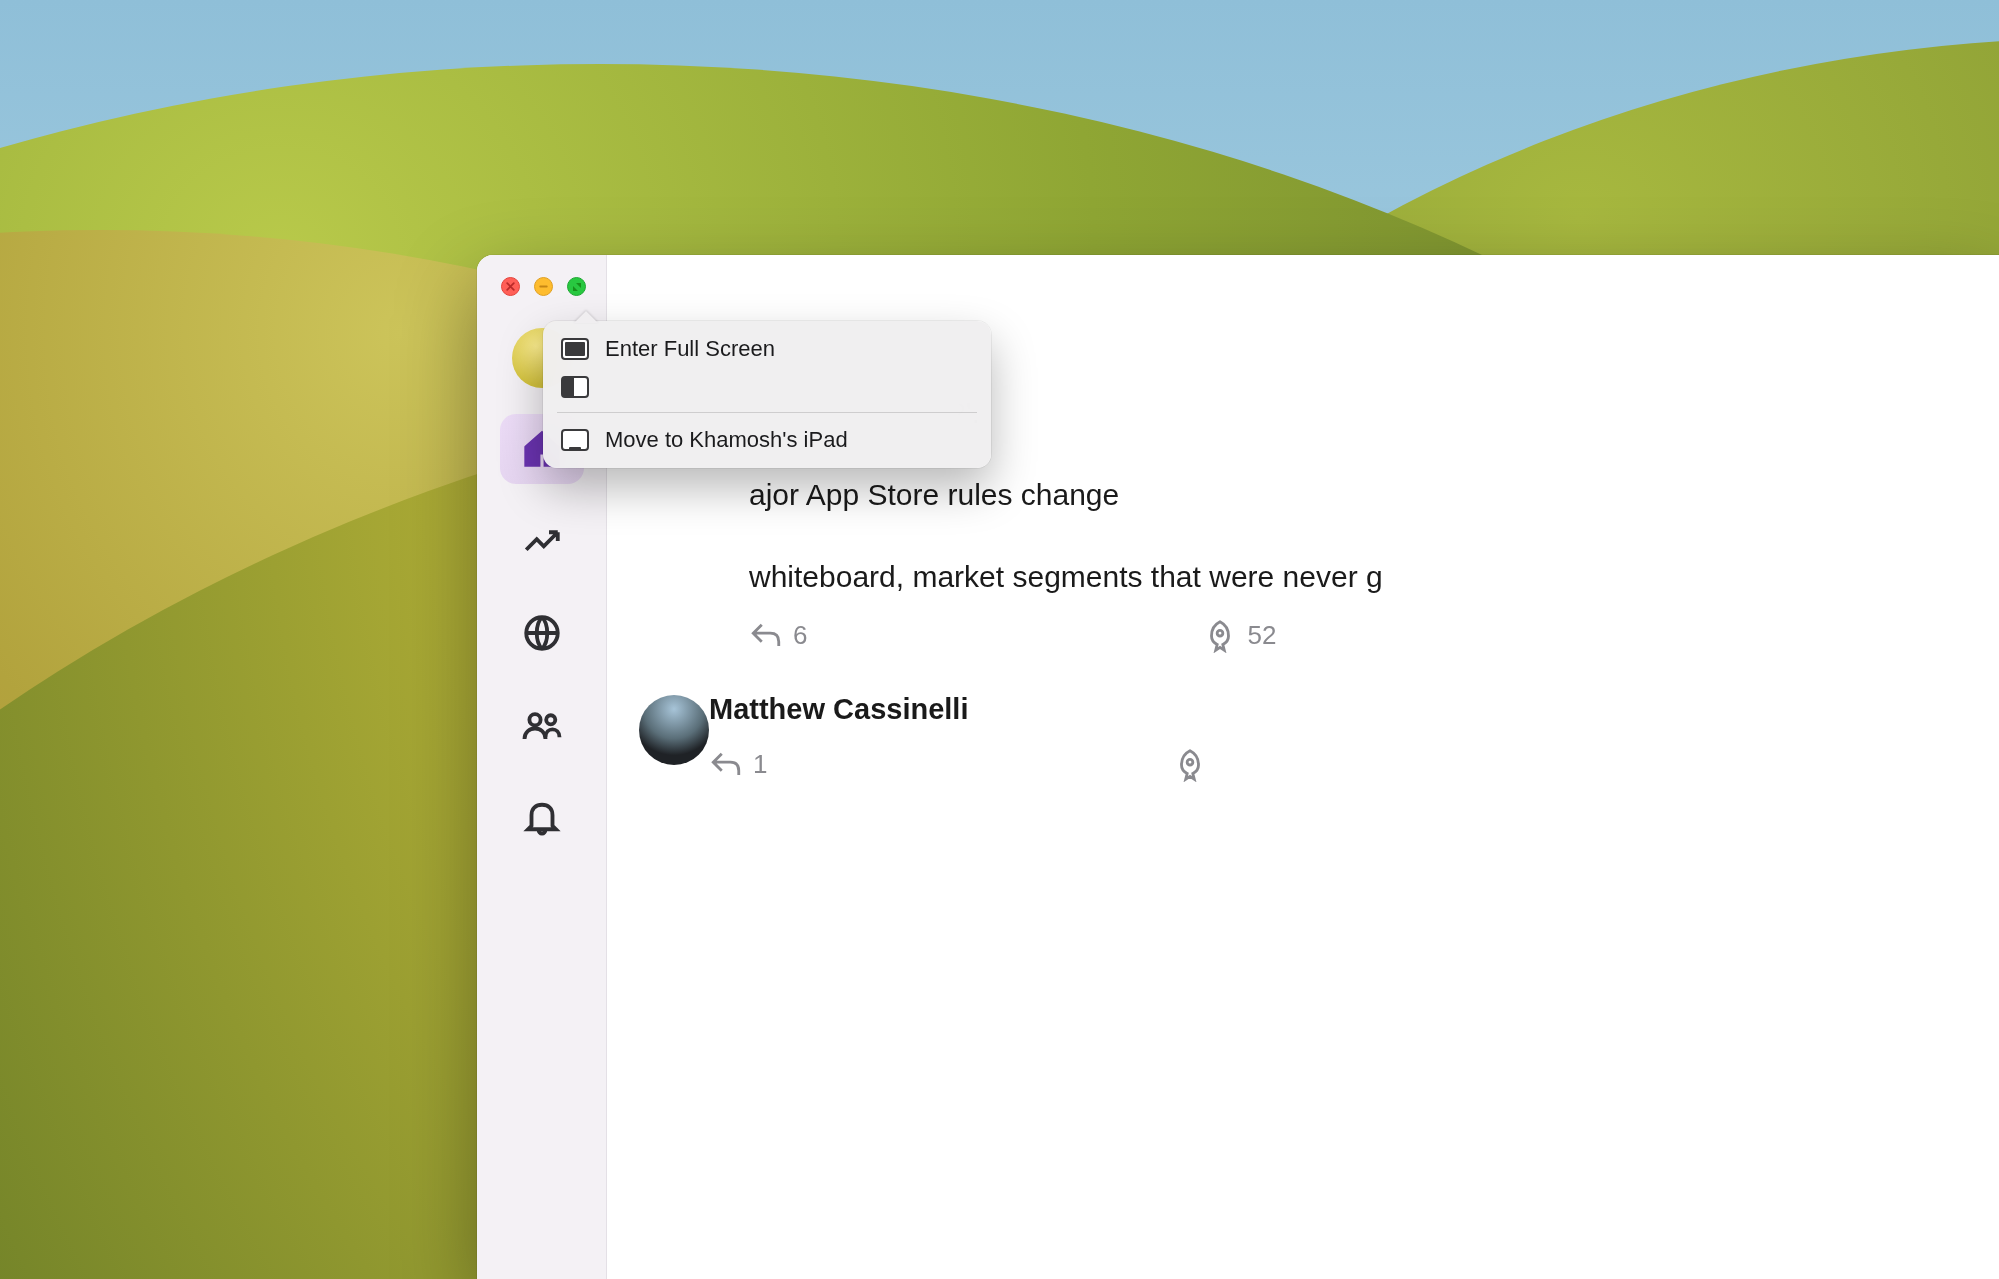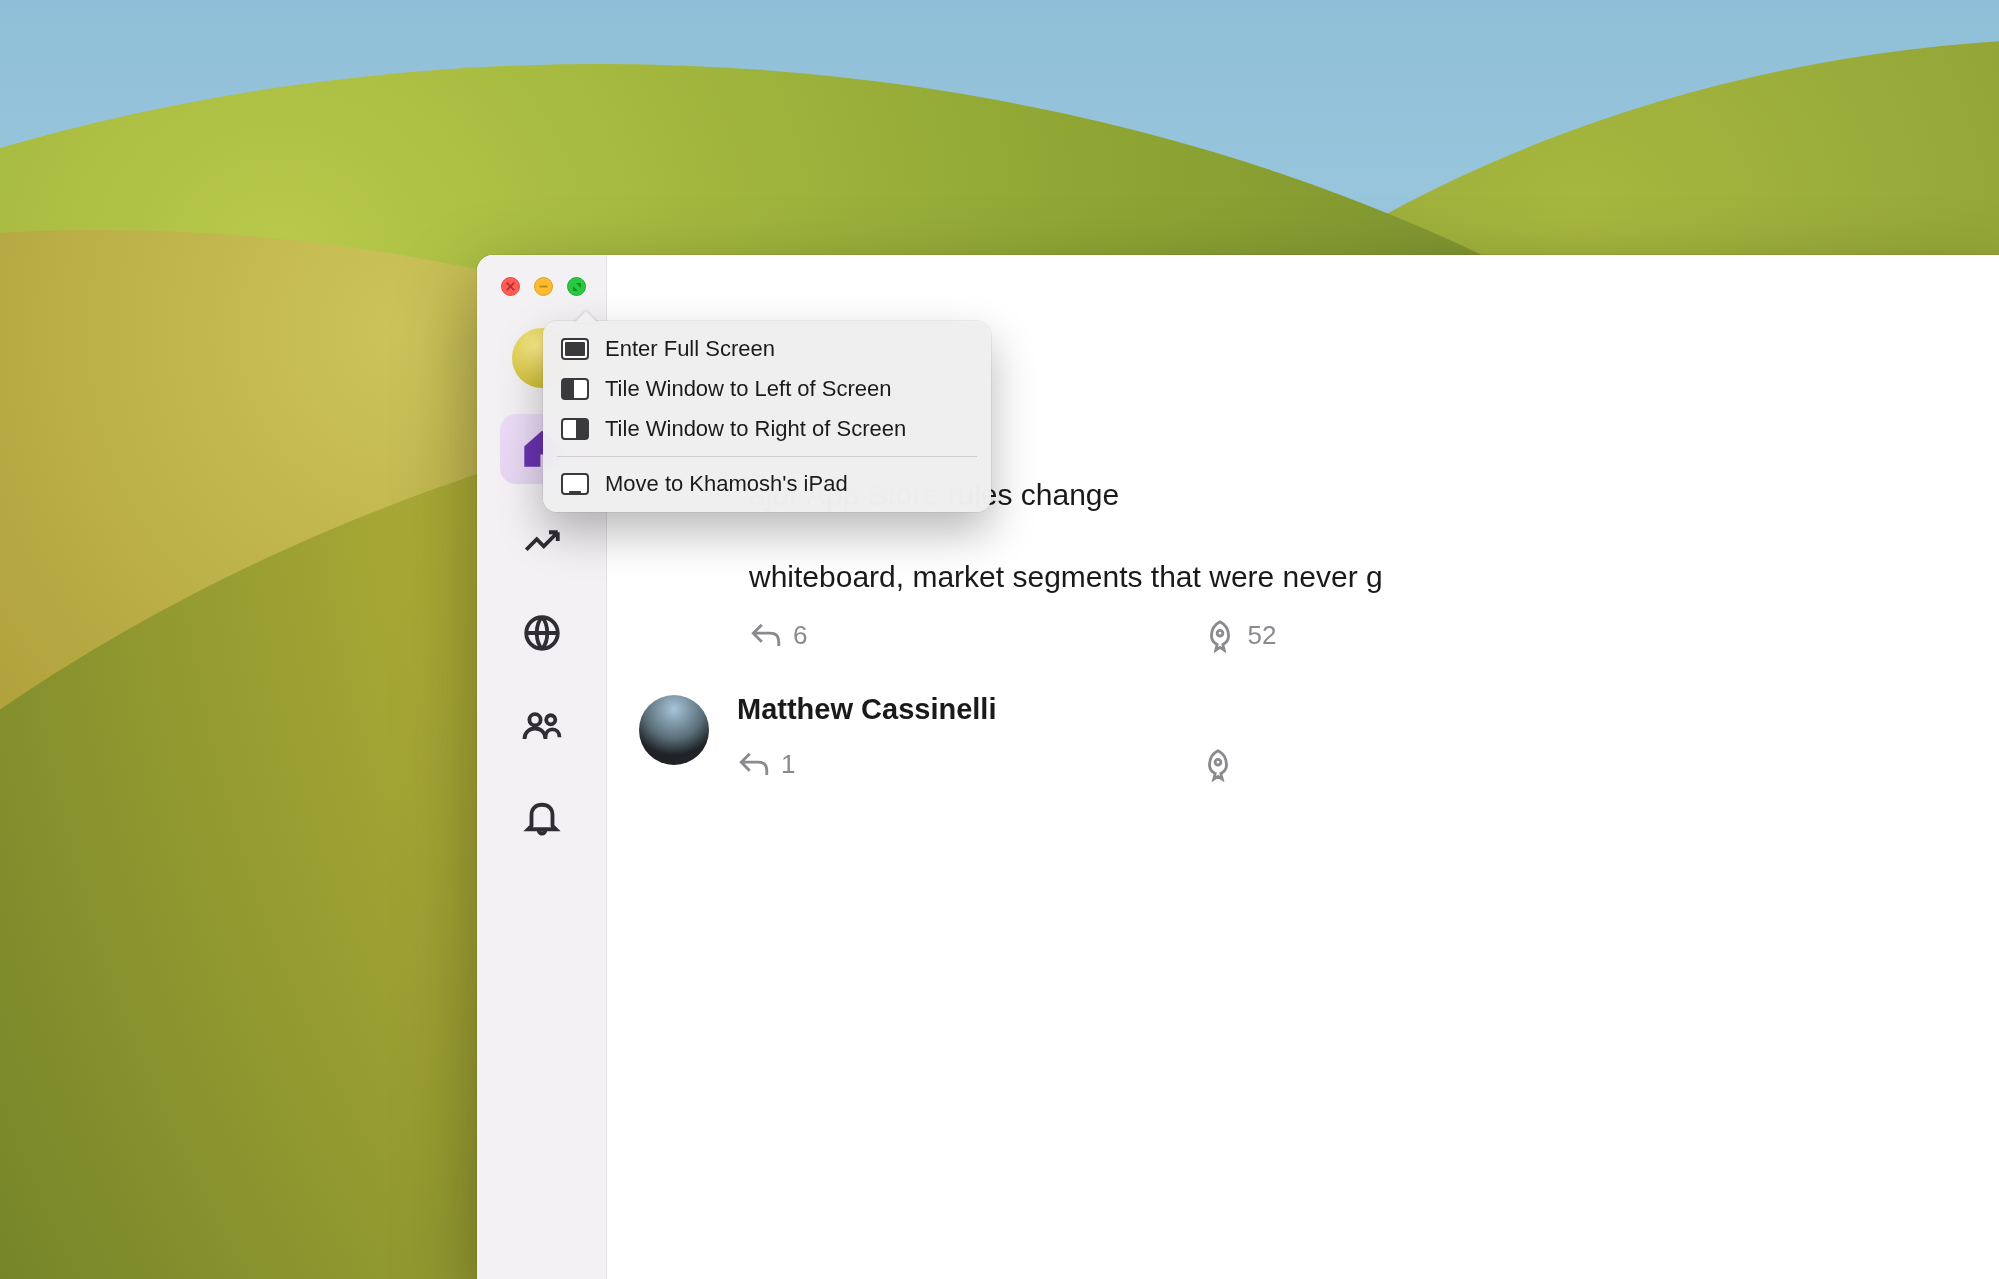--- a/index.html
+++ b/index.html
@@ -122,21 +122,21 @@
   }
   .action {
     display: flex; align-items: center; gap: 10px;
     color: #8a8a8f;
     font-size: 26px;
   }
   .action svg { width: 34px; height: 34px; stroke:#8a8a8f; stroke-width:2; fill:none; }
   .action-gap1 { width: 380px; }
   .action-gap2 { width: 390px; }
 
-  .post2 { display:flex; gap: 28px; align-items:flex-start; }
+  .post2 { display:flex; align-items:flex-start; }
   .post2 .avatar2 {
     width: 70px; height: 70px; border-radius:50%; flex:0 0 70px;
     background: radial-gradient(circle at 50% 20%, #a7c4d8 0%, #5a6e78 45%, #1f2226 70%);
     margin-top: 2px;
   }
   .post2 .pcol { flex:1; }
   .author { font-size: 29px; font-weight: 700; color:#1a1a1a; margin-bottom: 2px; }
 
   
   .menu-pointer {
@@ -322,24 +322,19 @@
 </div>
 
 <div class="menu-pointer"></div>
 <div class="context-menu">
   <div class="menu-item">
     <div class="menu-icon full"></div>
     <span>Enter Full Screen</span>
   </div>
   <div class="menu-item">
     <div class="menu-icon left"></div>
-    <span>Tile Window to Left of Screen</span>
-  </div>
-  <div class="menu-item">
-    <div class="menu-icon right"></div>
-    <span>Tile Window to Right of Screen</span>
   </div>
   <div class="menu-sep"></div>
   <div class="menu-item">
     <div class="menu-icon device"></div>
     <span>Move to Khamosh's iPad</span>
   </div>
 </div>
 
 </body></html>

